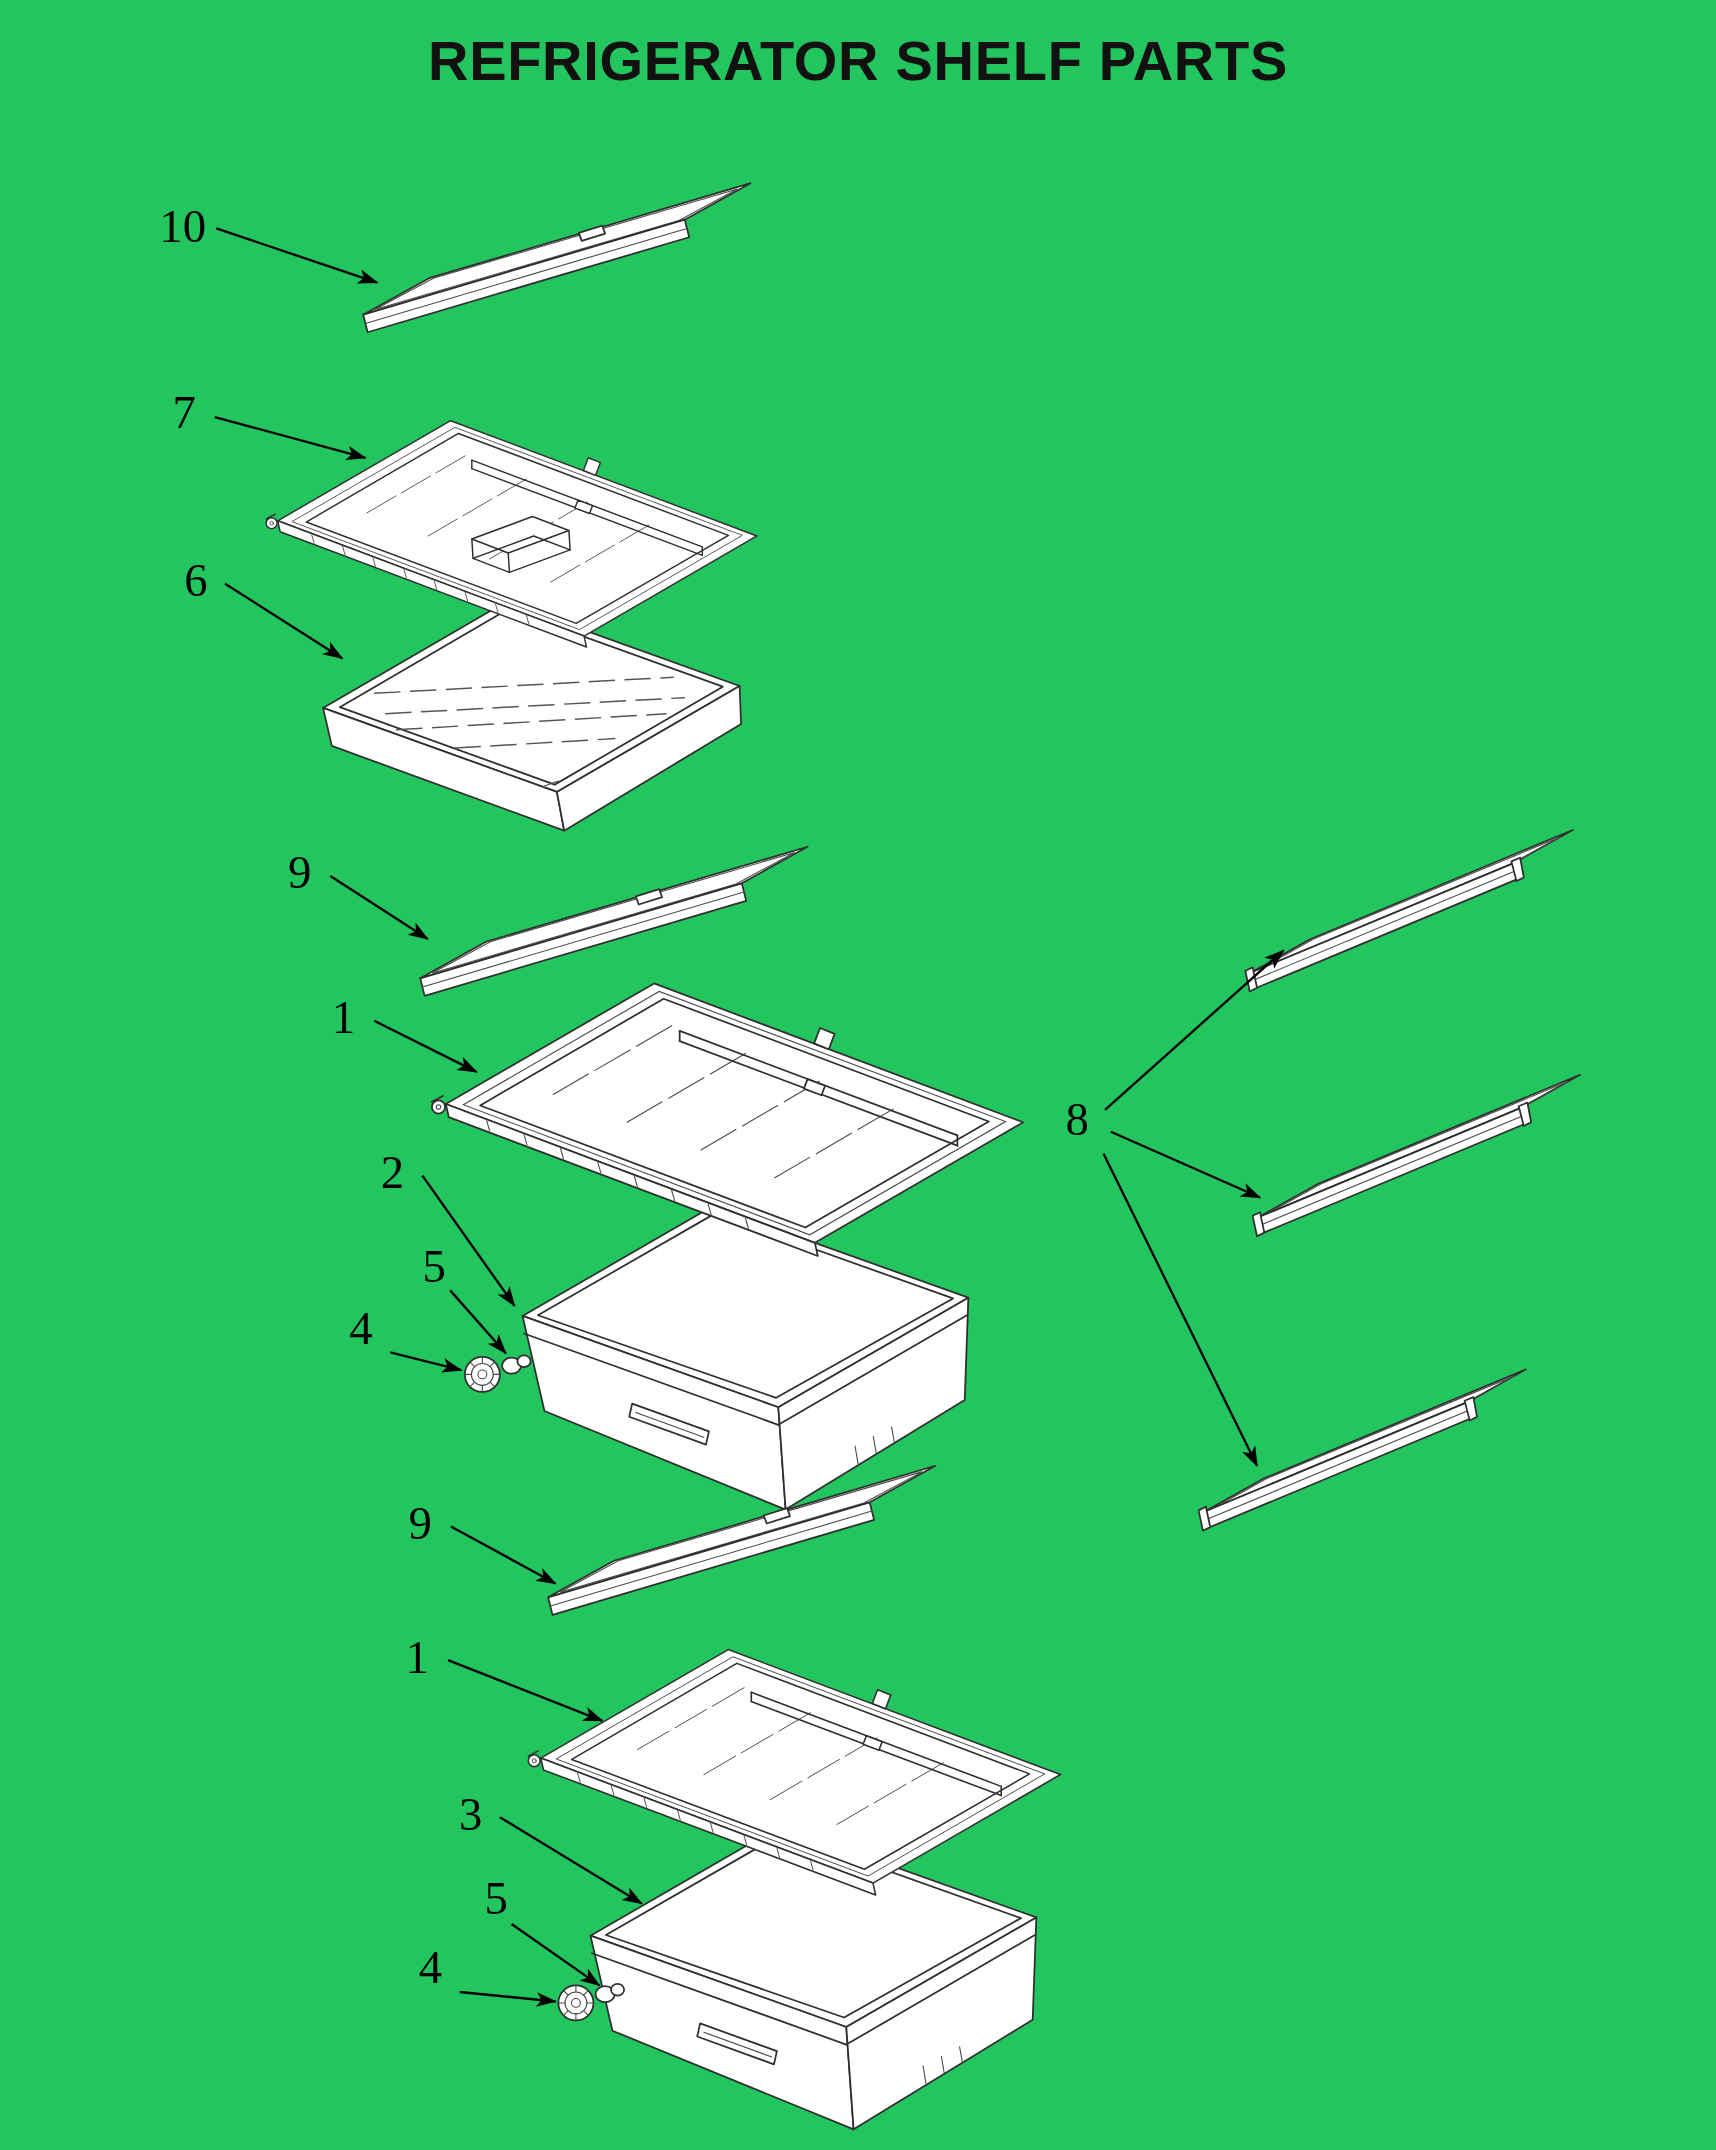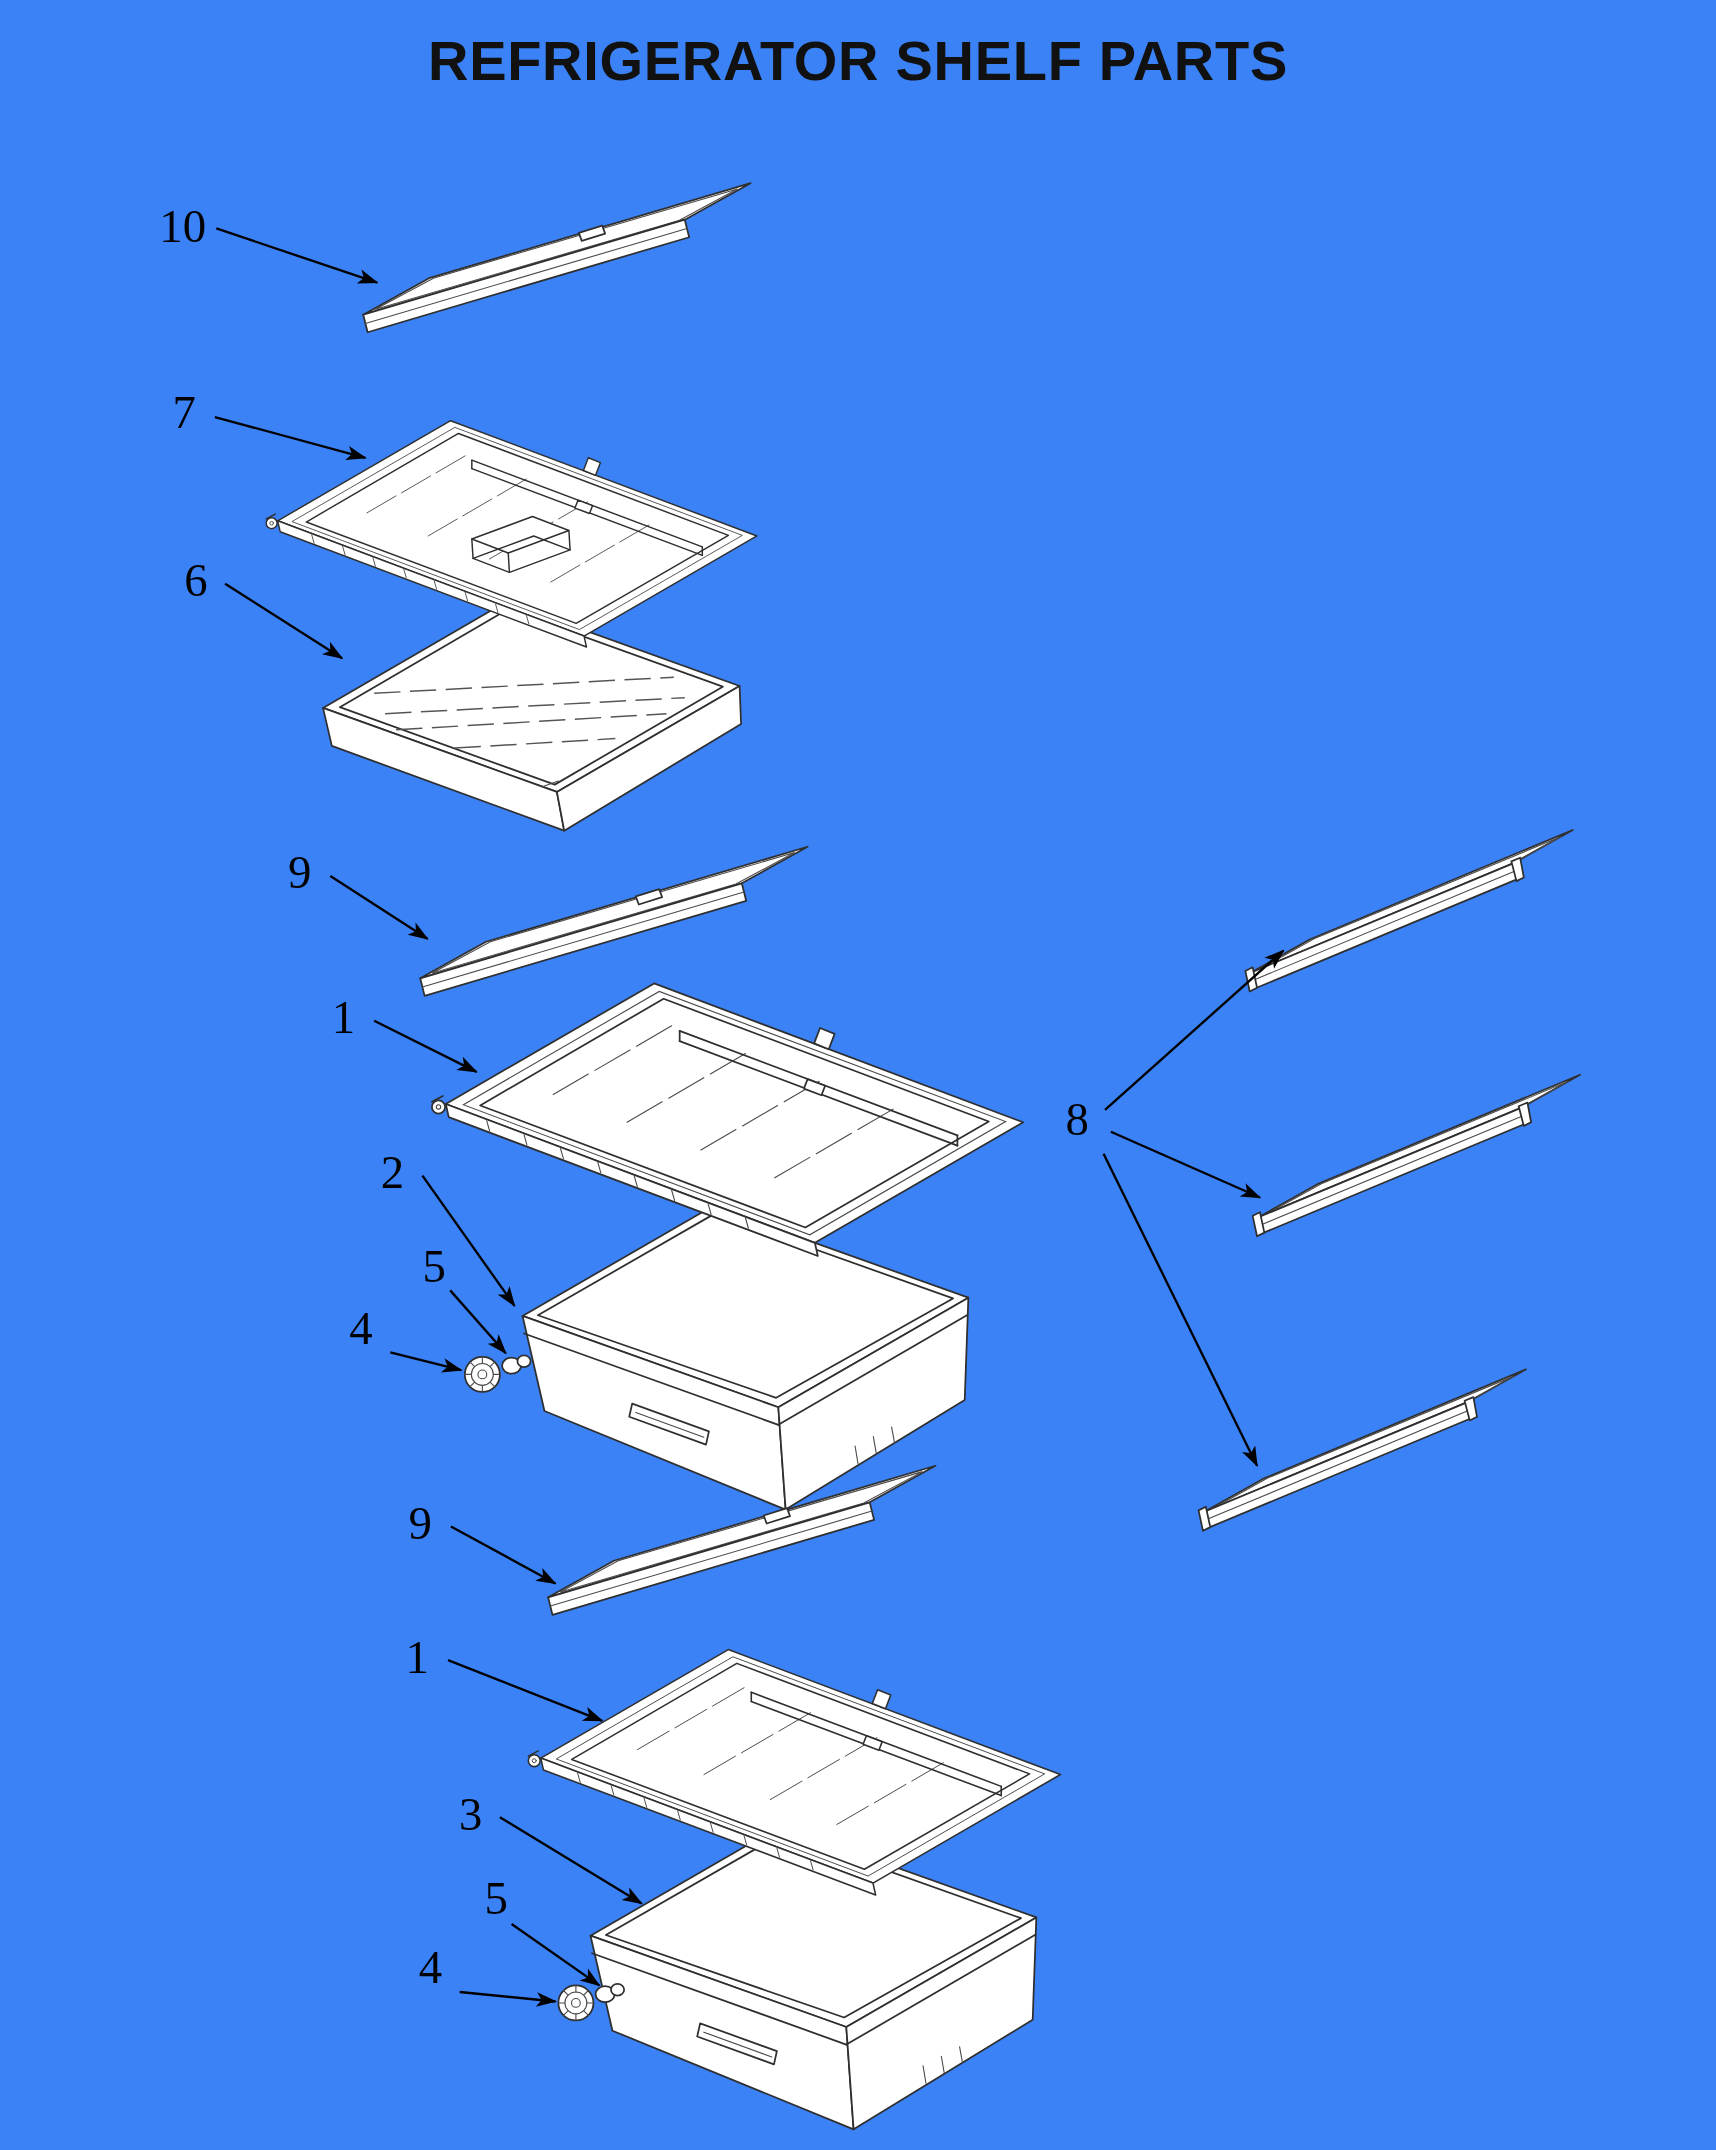--- a/index.html
+++ b/index.html
@@ -1,16 +1,16 @@
 <!DOCTYPE html>
 <html style="font-size:11.7px"><head>
 <meta charset="utf-8">
 <style>
   html,body{margin:0;padding:0;background:#ffffff;}
-  .page{position:relative;width:1716px;height:2151px;background:#3b82f6;font-family:"Liberation Sans",sans-serif;overflow:hidden;}
+  .page{position:relative;width:1716px;height:2151px;background:#22c55e;font-family:"Liberation Sans",sans-serif;overflow:hidden;}
   .title{position:absolute;top:28px;left:0;width:100%;text-align:center;margin:0;
          font-family:"Liberation Sans",sans-serif;font-weight:700;font-size:56px;letter-spacing:0.7px;color:#111111;}
   svg.diagram{position:absolute;left:0;top:0;width:1716px;height:2151px;}
   .ln{stroke:#2f2f2f;fill:none;stroke-width:2.4;stroke-linejoin:round;stroke-linecap:round;}
   .fw{fill:#ffffff;stroke:#2f2f2f;stroke-width:2.4;stroke-linejoin:round;}
   .thin{stroke:#4a4a4a;stroke-width:1.5;fill:none;stroke-linecap:round;}
   .rib{stroke:#555555;stroke-width:2;fill:none;stroke-dasharray:36 13;}
   .arrow{stroke:#000000;stroke-width:3.2;fill:none;}
   .callout{font-family:"Liberation Serif",serif;font-size:64px;fill:#000000;}
 </style>

